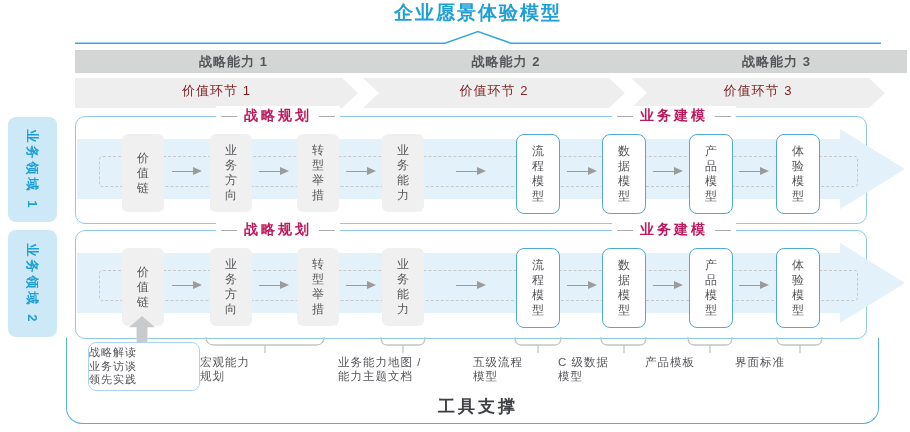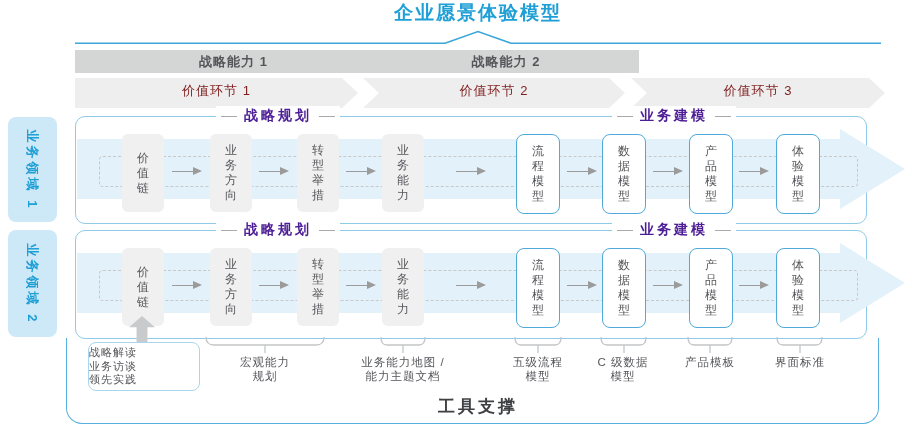--- a/index.html
+++ b/index.html
@@ -22,41 +22,41 @@
           align-items:center;justify-content:center;}
   .domain span{transform:rotate(90deg);white-space:nowrap;font-size:13px;font-weight:bold;
                color:#1E9FD6;letter-spacing:3px;}
   
   .rowbox{left:75px;width:790px;border:1.5px solid #8FCBE8;border-radius:10px;background:transparent;}
   .bigarrow{left:77px;width:828px;height:80px;background:#E3F1FA;
             clip-path:polygon(0 10px,763px 10px,763px 0,100% 40px,763px 80px,763px 70px,0 70px);}
   .dashband{left:99px;width:757px;height:29px;border:1.5px dashed #C8C8C8;border-radius:4px;}
   .hchip{display:flex;align-items:center;gap:7px;background:#fff;padding:0 5px;height:20px;
          transform:translateX(-50%);}
-  .hchip b{font-size:14px;color:#4c1d95;letter-spacing:3px;white-space:nowrap;}
+  .hchip b{font-size:14px;color:#be185d;letter-spacing:3px;white-space:nowrap;}
   .hline{width:16px;height:0;border-top:1.5px solid #A9AAAB;}
   
   .gbox,.bbox{width:42px;height:78px;display:flex;align-items:center;justify-content:center;}
   .gbox{background:#F0F0F0;border-radius:6px;}
   .bbox{background:#fff;border:1.5px solid #4FAAD9;border-radius:8px;}
   .vtext{width:14px;word-break:break-all;text-align:center;font-size:12px;line-height:15px;color:#55565A;}
   
   .sarrow{width:28px;height:0;border-top:1.5px solid #9B9B9C;}
   .sarrow::after{content:'';position:absolute;right:-2px;top:-5px;width:0;height:0;
                  border-left:9px solid #9B9B9C;border-top:4.5px solid transparent;
                  border-bottom:4.5px solid transparent;}
   
   .toolbox{left:66px;top:338px;width:811px;height:85px;border:1.5px solid #56B0DD;border-top:none;
            border-radius:0 0 16px 16px;}
   .uparrow{left:129px;top:316px;width:26px;height:28px;background:#C9CACB;
            clip-path:polygon(50% 0,100% 40%,71% 40%,71% 100%,29% 100%,29% 40%,0 40%);}
   .practice{left:88px;top:342px;width:110px;height:47px;border:1px solid #A9D6EC;border-radius:8px;
             background:#fff;display:flex;flex-direction:column;justify-content:center;}
   .practice div{font-size:11px;line-height:13.5px;text-align:left;color:#55565A;letter-spacing:1px;}
-  .note{top:355px;width:130px;transform:translateX(-50%);text-align:center;}
+  .note{top:355px;width:130px;transform:translateX(-50%);text-align:left;}
   .note div{font-size:11.5px;line-height:14px;color:#55565A;letter-spacing:1px;}
   .toollabel{left:46px;top:395px;width:864px;text-align:center;font-size:17px;font-weight:bold;
              color:#3E3F42;letter-spacing:3px;}
   svg{display:block;}
 </style>
 </head>
 <body>
 
 <div id="stage">
 
@@ -64,20 +64,21 @@
     <span>企业愿景</span>
     <span>体验模型</span>
   </div>
 
   <svg class="abs" style="left:75px;top:30px;" width="806" height="15">
     <path d="M0 13.2 L370 13.2 L403 1.5 L436 13.2 L806 13.2" fill="none" stroke="#3AA6D9" stroke-width="1.5"></path>
   </svg>
 
   <div class="abs capbar" style="left:75px;width:265px;">战略能力 1</div>
   <div class="abs capbar" style="left:347px;width:266px;">战略能力 2</div>
+  <div class="abs capbar" style="left:620px;width:261px;">战略能力 3</div>
 
   <div class="abs chev first" style="left:75px;width:283px;">价值环节 1</div>
   <div class="abs chev mid" style="left:363px;width:262px;">价值环节 2</div>
   <div class="abs chev mid" style="left:631px;width:254px;">价值环节 3</div>
 
   <div class="abs domain" style="top:117px;height:105px;">
     <span>业务领域 1</span>
   </div>
   <div class="abs domain" style="top:230px;height:107px;">
     <span>业务领域 2</span>

